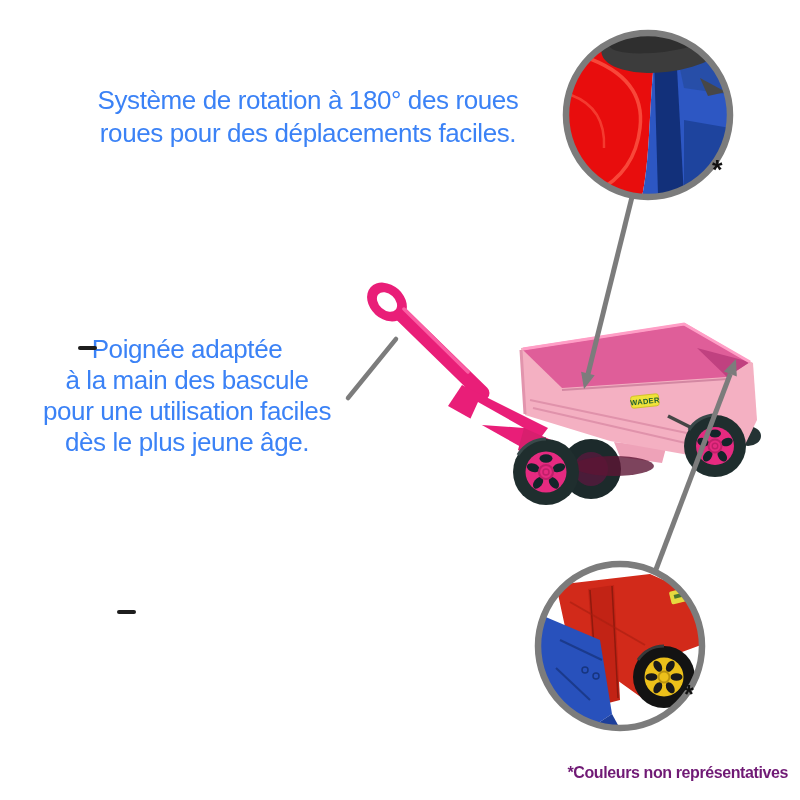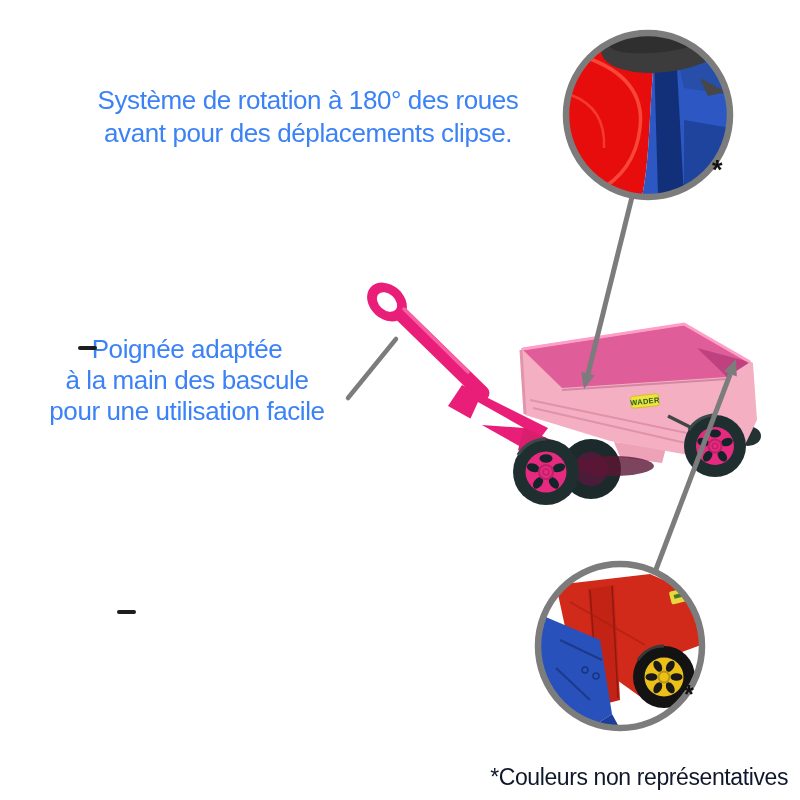--- a/index.html
+++ b/index.html
@@ -4,22 +4,22 @@
 <style>
   html,body{margin:0;padding:0;background:#ffffff;}
   .stage{position:relative;width:800px;height:800px;background:#ffffff;overflow:hidden;
          font-family:"Liberation Sans",sans-serif;}
   .stage svg{position:absolute;left:0;top:0;}
   .note{position:absolute;color:#3b82f6;font-weight:400;font-size:26px;
         text-align:center;letter-spacing:-0.4px;}
   .note-top{left:28px;top:84px;width:560px;line-height:33px;}
   .note-handle{left:4px;top:334px;width:366px;line-height:31px;}
   .note-tailgate{left:24px;top:598px;width:556px;line-height:31px;}
-  .footnote{position:absolute;right:12px;top:764px;color:#0f172a;font-weight:400;
-            font-size:23px;letter-spacing:-0.4px;}
+  .footnote{position:absolute;right:12px;top:764px;color:#701a75;font-weight:700;
+            font-size:16px;letter-spacing:-0.4px;}
   .asterisk{position:absolute;color:#111111;font-weight:700;}
   .asterisk-top{left:712px;top:155px;font-size:27px;}
   .asterisk-bottom{left:684px;top:680px;font-size:25px;}
   .stray-dash{position:absolute;height:4px;background:#1d1d1d;border-radius:2px;}
   .dash-1{left:78px;top:346px;width:19px;}
   .dash-2{left:117px;top:610px;width:19px;}
 </style>
 </head>
 <body>
 
@@ -161,27 +161,28 @@
           <ellipse cx="670.3" cy="666.2" rx="3.8" ry="6" fill="#1a1a1a" transform="rotate(30 670.3 666.2)"></ellipse>
           <circle cx="664" cy="677" r="5.5" fill="none" stroke="#bb940f" stroke-width="2"></circle>
         </g>
       </g>
       <circle cx="620" cy="646" r="82" fill="none" stroke="#7c7c7c" stroke-width="6.5"></circle>
     </g>
   </svg>
 
   <div class="note note-top">
     <div>Système de rotation à 180° des roues</div>
-    <div>avant pour des déplacements clipse.</div>
+    <div>roues pour des déplacements faciles.</div>
   </div>
 
   <div class="note note-handle">
     <div>Poignée adaptée</div>
     <div>à la main des bascule</div>
-    <div>pour une utilisation facile</div>
+    <div>pour une utilisation faciles</div>
+    <div>dès le plus jeune âge.</div>
   </div>
 
 
   <span class="asterisk asterisk-top">*</span>
   <span class="asterisk asterisk-bottom">*</span>
 
   <div class="footnote">*Couleurs non représentatives</div>
 
   <div class="stray-dash dash-1"></div>
   <div class="stray-dash dash-2"></div>

